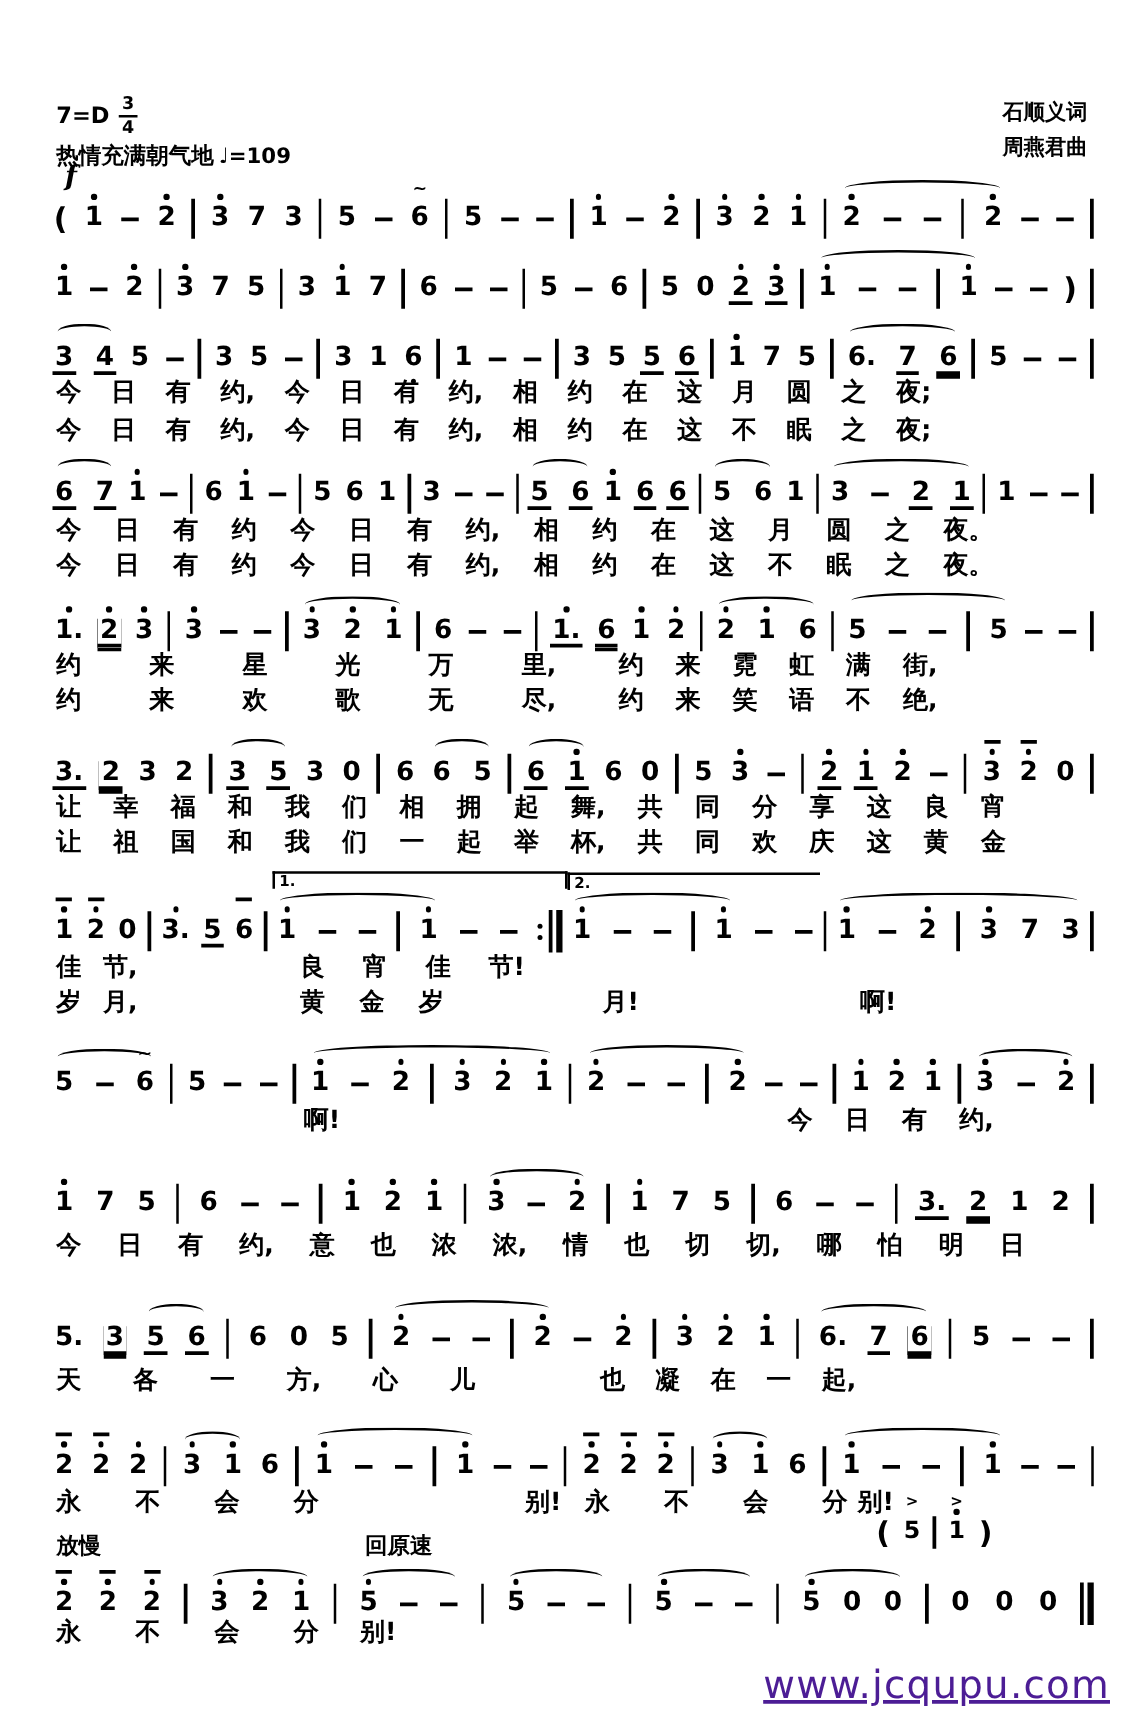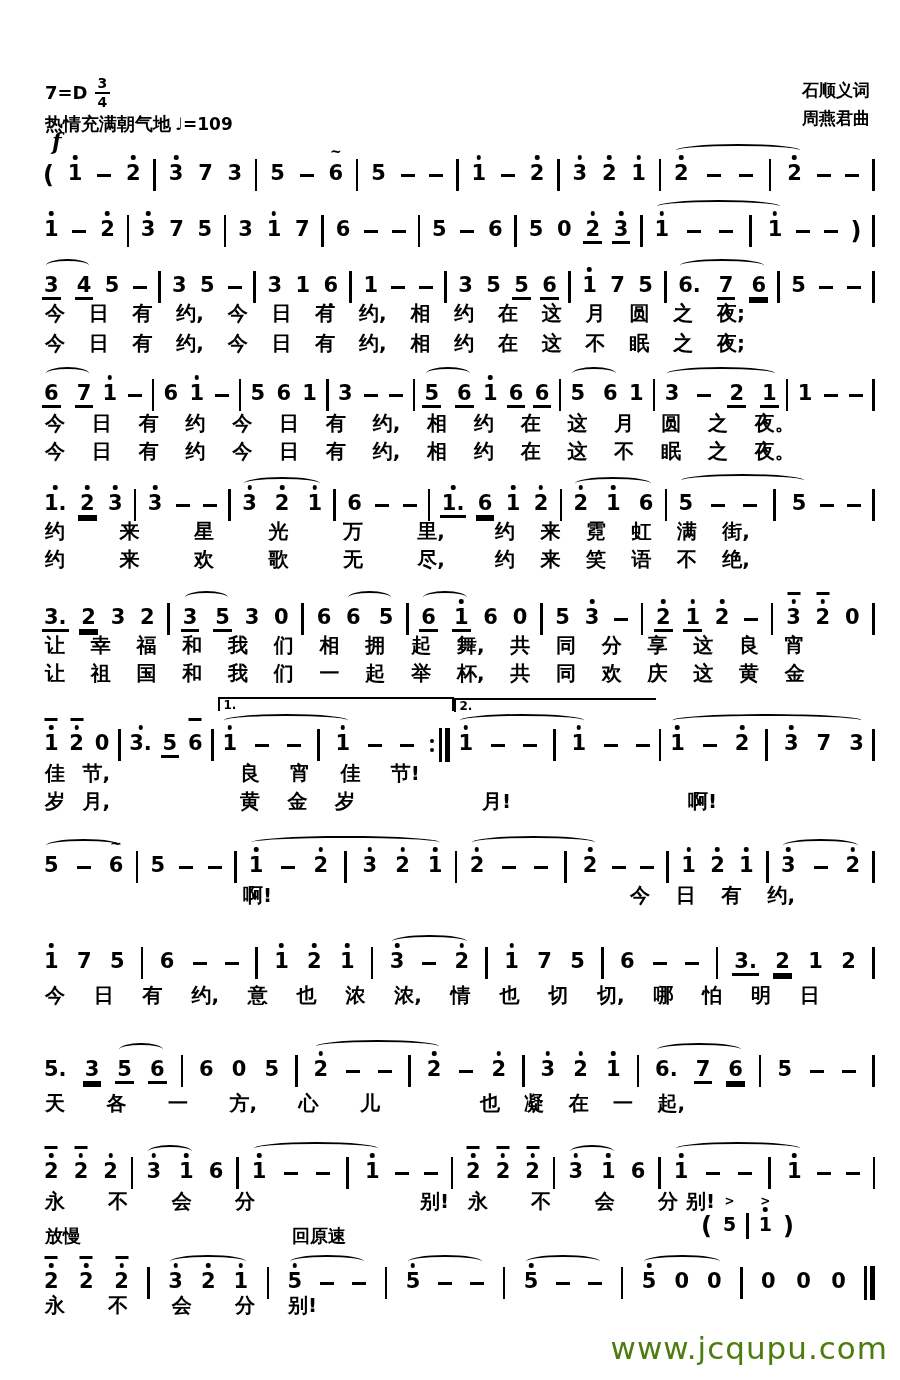--- a/index.html
+++ b/index.html
@@ -25,21 +25,21 @@
     position:absolute; top:112px; left:45px;
     font:bold 18px "DejaVu Sans", sans-serif;
   }
   .tempo .bpm { font:bold 17px "DejaVu Sans", sans-serif; margin-left:4px; }
   .credits {
     position:absolute; top:76px; right:30px; text-align:right;
     font:bold 17px "DejaVu Serif", serif; line-height:1.65;
   }
   .watermark {
     position:absolute; right:12px; bottom:14px;
-    font:31px "DejaVu Sans", sans-serif; color:#4d7c0f; letter-spacing:1px;
+    font:31px "DejaVu Sans", sans-serif; color:#4c1d95; letter-spacing:1px;text-decoration:underline;
   }
   
   .msys {
     position:absolute; left:42px; width:833px; height:46px;
     display:flex; align-items:center; justify-content:space-between;
   }
   .arc, .volta { display:inline-flex; align-items:center; position:relative; column-gap:14px; }
   .arc::before {
     content:''; position:absolute; left:4px; right:4px; top:-15px; height:11px;
     border-top:2.5px solid #000; border-radius:55% 55% 0 0;

